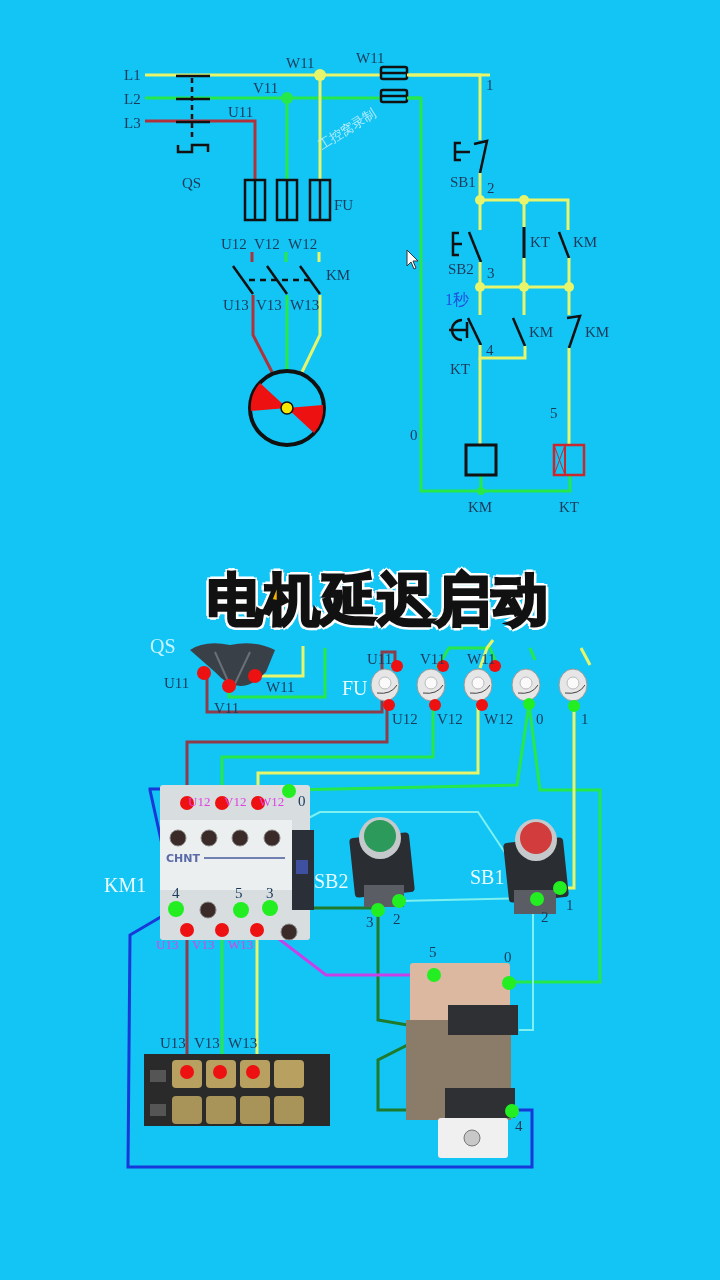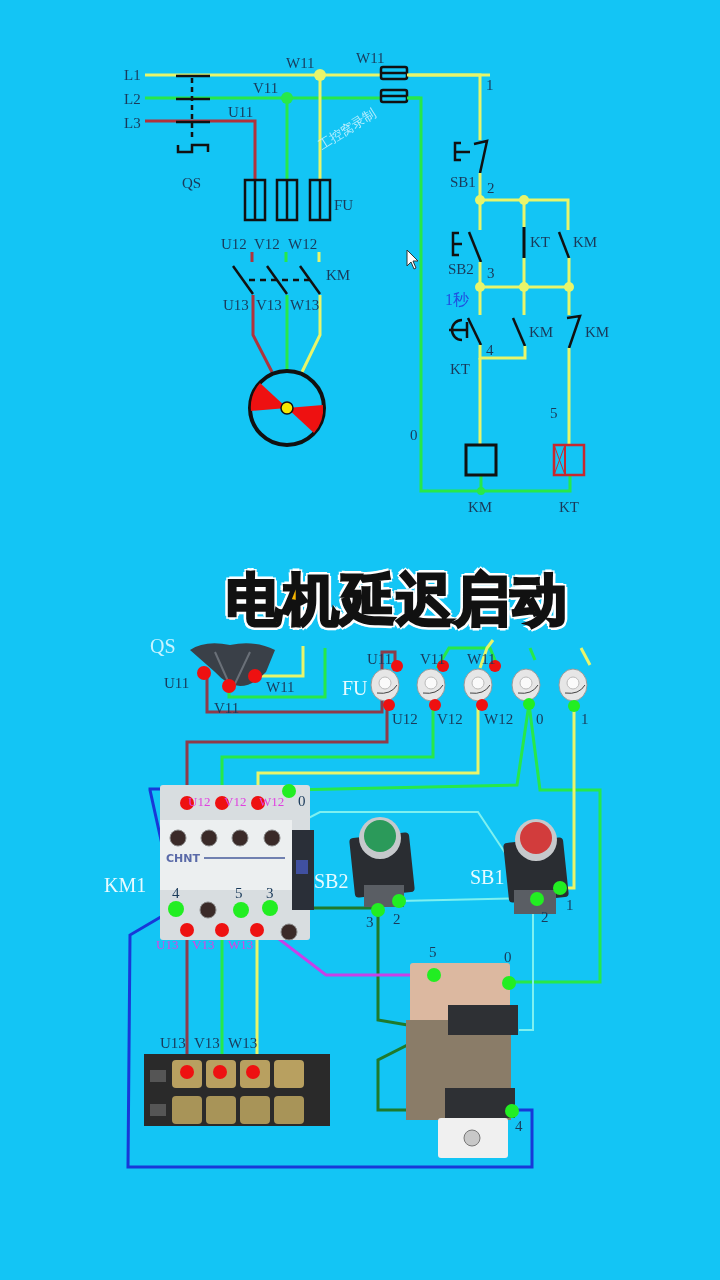--- a/index.html
+++ b/index.html
@@ -4,21 +4,21 @@
 <style>
   html, body { margin:0; padding:0; }
   body { width:720px; height:1280px; background:#13c5f5; overflow:hidden; position:relative; font-family:"Liberation Serif", serif; }
   svg { position:absolute; left:0; top:0; }
   .lbl { font-family:"Liberation Serif", serif; font-size:15px; fill:#1a3a5a; }
   .lbl-w { font-family:"Liberation Serif", serif; font-size:20px; fill:#e8fbff; }
   .lbl-p { font-family:"Liberation Serif", serif; font-size:13px; fill:#e040e0; }
   .lbl-b { font-family:"Liberation Serif", serif; font-size:16px; fill:#2050e0; }
   .wm { font-family:"DejaVu Sans", sans-serif; font-size:13px; fill:#c8f2ff; opacity:0.9; }
   #title {
-    position:absolute; left:148px; top:572px; width:420px; text-align:right;
+    position:absolute; left:168px; top:572px; width:420px; text-align:center;
     font-family:Liberation Serif, serif; font-weight:bold; font-size:56px; letter-spacing:1px;
     color:#f7b500; -webkit-text-stroke:3px #111;
     text-shadow: 0 0 0 #fff, 3px 3px 0 #fff, -3px -3px 0 #fff, 3px -3px 0 #fff, -3px 3px 0 #fff, 0 4px 0 #fff, 4px 0 0 #fff, 0 -4px 0 #fff, -4px 0 0 #fff;
     line-height:1;
   }
 </style>
 </head>
 <body>
 
 <svg width="720" height="1280" viewBox="0 0 720 1280">

